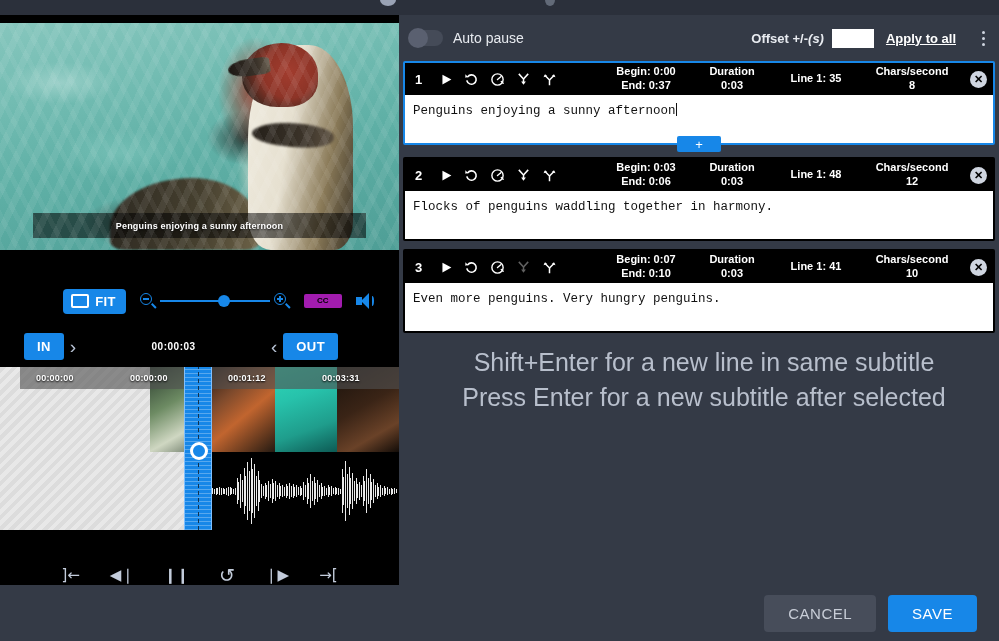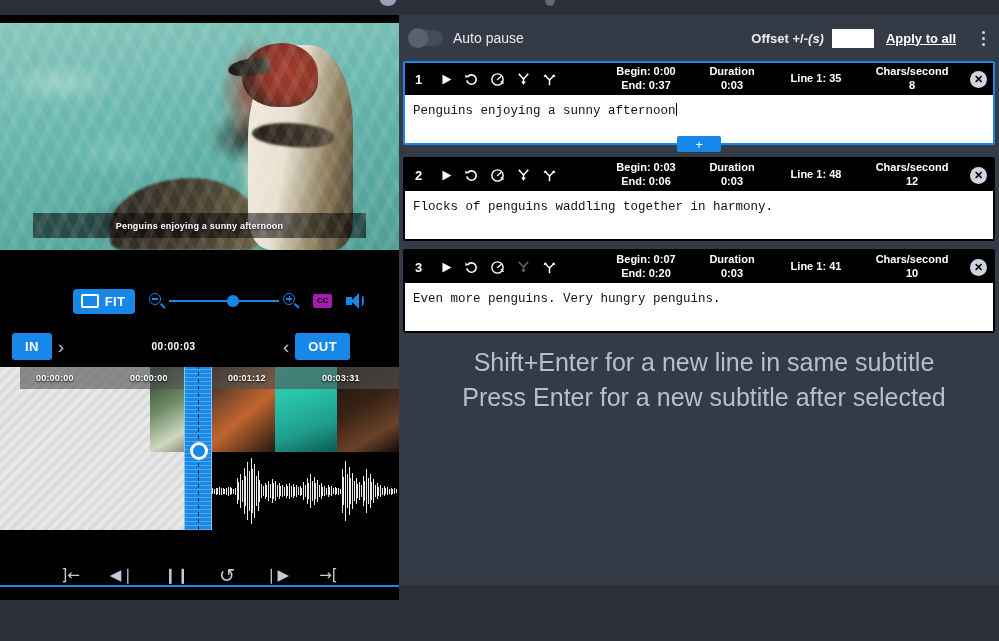--- a/index.html
+++ b/index.html
@@ -106,34 +106,34 @@
            border:1.6px solid #1787e8; border-radius:50%; }
   .mag b { position:absolute; right:0; bottom:0; width:6px; height:1.8px;
            background:#1787e8; transform:rotate(45deg); transform-origin:right; }
   .mag u { position:absolute; left:3px; top:5.2px; width:6px; height:1.6px;
            background:#1787e8; text-decoration:none; }
   .mag s { position:absolute; left:5.2px; top:3px; width:1.6px; height:6px;
            background:#1787e8; text-decoration:none; }
   .slider-track { width:110px; height:2px; background:#1787e8; position:relative; margin:0 4px; }
   .slider-knob { position:absolute; left:58px; top:-5px; width:12px; height:12px;
                  border-radius:50%; background:#1787e8; }
-  .cc-btn { width:19px; height:14px; background:#a21caf; border-radius:2px;
+  .cc-btn { width:38px; height:14px; background:#a21caf; border-radius:2px;
             display:flex; align-items:center; justify-content:center; cursor:pointer; }
   .cc-btn span { color:#000; font-size:8px; font-weight:bold; line-height:1; }
   .spk { width:20px; height:18px; position:relative; cursor:pointer; flex:none; }
   .spk .body { position:absolute; left:0; top:5px; width:6px; height:8px; background:#1787e8; }
   .spk .cone { position:absolute; left:5px; top:1px; width:0; height:0;
                border-top:8px solid transparent; border-bottom:8px solid transparent;
                border-right:8px solid #1787e8; }
   .spk .w1 { position:absolute; left:14px; top:4px; width:4px; height:10px;
              border-right:2px solid #1787e8; border-radius:0 50% 50% 0/0 50% 50% 0; }
 
   .ctrl-row2 {
     position:absolute; left:0; top:309px; width:362px; height:44px;
-    display:flex; align-items:center; padding:0 12px;
+    display:flex; align-items:center; padding:0 24px;
   }
   .io-btn { background:#1787e8; color:#fff; border:0; border-radius:3px;
             font-size:13px; font-weight:bold; padding:6px 13px; cursor:pointer;
             font-family:"Liberation Sans",sans-serif; letter-spacing:.4px; }
   .chev { color:#b9c4d6; font-size:19px; cursor:pointer; padding:0 6px; line-height:1; }
   .tc-display { flex:1; text-align:center; color:#fff; font-size:10px; font-weight:bold;
                 letter-spacing:.5px; }
 
   
   .timeline {
@@ -642,21 +642,21 @@
               <path d="M8 14 L8 8.5 L3 3.5"></path>
                 <path d="M8 8.5 L13 3.5"></path>
               <path d="M1.6 5.6 L3.2 2.4 L5.6 4.2" fill="#fff" stroke="none"></path>
               <path d="M14.4 5.6 L12.8 2.4 L10.4 4.2" fill="#fff" stroke="none"></path>
             </svg>
           </span>
 
           <div class="stats">
             <div class="stat begin">
               <div>Begin: 0:07</div>
-              <div>End: 0:20</div>
+              <div>End: 0:10</div>
             </div>
             <div class="stat dur">
               <div>Duration</div>
               <div>0:03</div>
             </div>
             <div class="stat line">
               <div><span>Line 1:</span>
                    <span>41</span></div>
             </div>
             <div class="stat cps">
@@ -669,13 +669,17 @@
         <div class="sub-text">Even more penguins. Very hungry penguins.</div>
       </div>
     </div>
 
     <div class="hint">
       <div>Shift+Enter for a new line in same subtitle</div>
       <div>Press Enter for a new subtitle after selected</div>
     </div>
   </div>
 
+  <div class="footer">
+    <button class="btn-cancel">CANCEL</button>
+    <button class="btn-save">SAVE</button>
+  </div>
 </div>
 
 </body></html>

